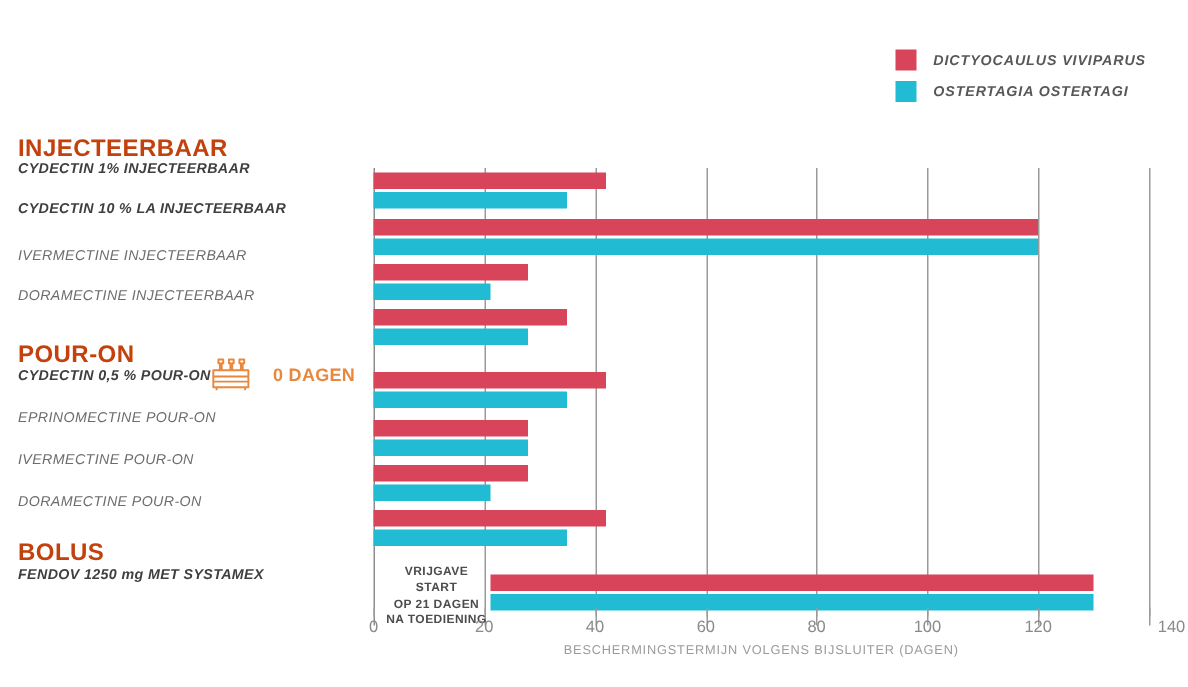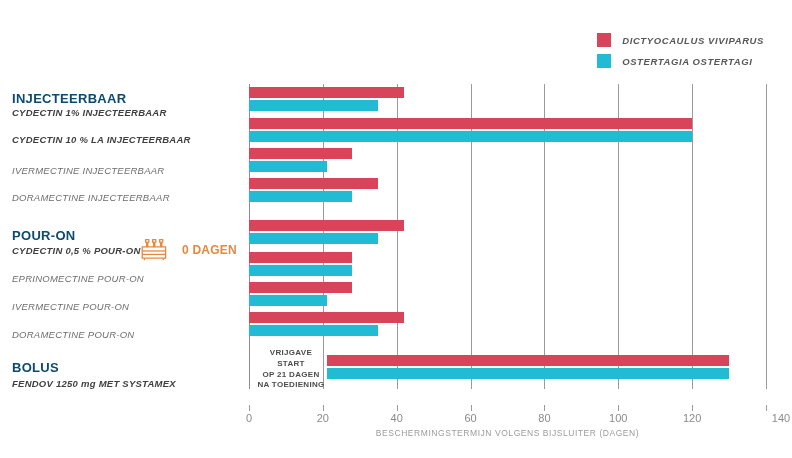--- a/index.html
+++ b/index.html
@@ -19,21 +19,21 @@
   .legend-row { display: flex; align-items: center; gap: 11px; margin-left: 44px; }
   .legend-swatch { width: 14px; height: 14px; flex: none; }
   .legend-label {
     font-size: 9.5px; font-style: italic; font-weight: bold;
     letter-spacing: 0.6px; color: #575757; white-space: nowrap;
   }
 
   
   .plot {
     position: absolute;
-    left: 249px; top: 84px;
+    left: 249px; top: 112px;
     width: 517px; height: 305px; padding-left: 48px;
   }
   .gridlines { position: absolute; inset: 0; }
   .gridline {
     position: absolute; top: 0; bottom: 0;
     width: 1px; background: #9a9a9a;
   }
   .gridline.axis0 { background: #8d8d8d; }
 
   .rows { position: absolute; inset: 0; }
@@ -41,22 +41,22 @@
     position: absolute; left: 0; right: 0;
     display: flex; flex-direction: column; justify-content: center;
     gap: 2px;
   }
   .bar { height: 11px; }
 
   
   .labels { position: absolute; left: 0; top: 0; width: 249px; height: 458px; }
   .section-head {
     position: absolute; left: 12px;
-    font-size: 13px; font-weight: bold; letter-spacing: 0.3px;
-    color: #0c4a6e;
+    font-size: 16px; font-weight: bold; letter-spacing: 0.3px;
+    color: #c2410c;
   }
   .row-label {
     position: absolute; left: 12px;
     font-size: 9.5px; color: #6d6d6d; letter-spacing: 0.25px;
     white-space: nowrap;
     font-style: italic;
   }
   .row-label.bold { font-weight: bold; color: #3f3f3f; }
 
   

